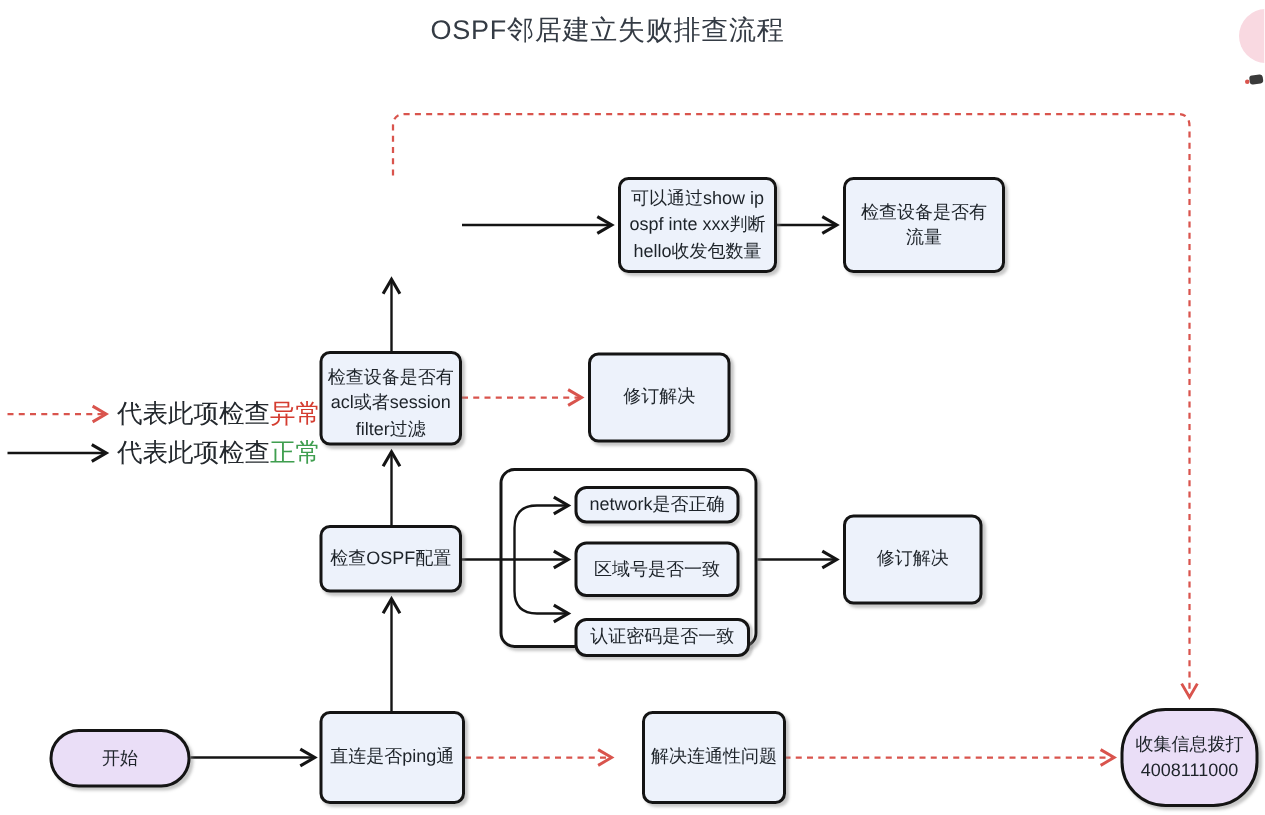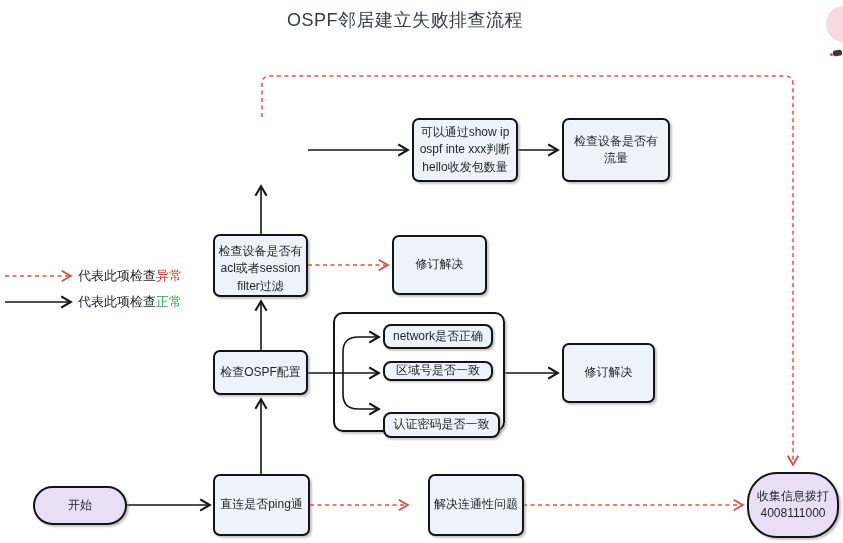--- a/index.html
+++ b/index.html
@@ -20,21 +20,21 @@
     border:2px solid var(--border,#141414);border-radius:7px;
     background:var(--box_fill,#edf2fb);
     display:flex;align-items:center;justify-content:center;text-align:center;
     font-size:12px;line-height:1.45;color:#1d2329;white-space:pre-line;
     box-shadow:2px 2px 2px rgba(130,130,130,0.45);
   }
   .pill{background:var(--ellipse_fill,#eadef7);}
   .group{background:transparent;border-radius:10px;}
   .sub{border-radius:8px;box-shadow:1.5px 1.5px 1.5px rgba(130,130,130,0.4);}
   .legend-row{
-    position:absolute;z-index:2;font-size:13px;color:#23282d;
+    position:absolute;z-index:2;font-size:17px;color:#23282d;
     height:14px;line-height:14px;white-space:nowrap;
   }
   .red-word{color:var(--abnormal_red,#d43c30);}
   .green-word{color:var(--normal_green,#3f9e4f);}
   .widget{
     position:absolute;z-index:3;left:826px;top:6px;width:36px;height:36px;
     border-radius:50%;background:var(--widget_pink,#f9d9e1);
   }
   .corner-glyph{
     position:absolute;z-index:3;left:833px;top:50px;width:9px;height:6px;
@@ -108,21 +108,21 @@
     <span>修订解决</span>
   </div>
 
   <div class="node" style="left:213px;top:350px;width:95px;height:45px;">
     <span>检查OSPF配置</span>
   </div>
   <div class="node group" style="left:333px;top:312px;width:172px;height:120px;"></div>
   <div class="node sub" style="left:383px;top:324px;width:110px;height:25px;">
     <span>network是否正确</span>
   </div>
-  <div class="node sub" style="left:383px;top:361px;width:110px;height:20px;">
+  <div class="node sub" style="left:383px;top:361px;width:110px;height:37px;">
     <span>区域号是否一致</span>
   </div>
   <div class="node sub" style="left:383px;top:412px;width:117px;height:26px;">
     <span>认证密码是否一致</span>
   </div>
   <div class="node" style="left:562px;top:343px;width:93px;height:60px;">
     <span>修订解决</span>
   </div>
 
   <div class="node pill" style="left:33px;top:486px;width:94px;height:39px;border-radius:20px;">

